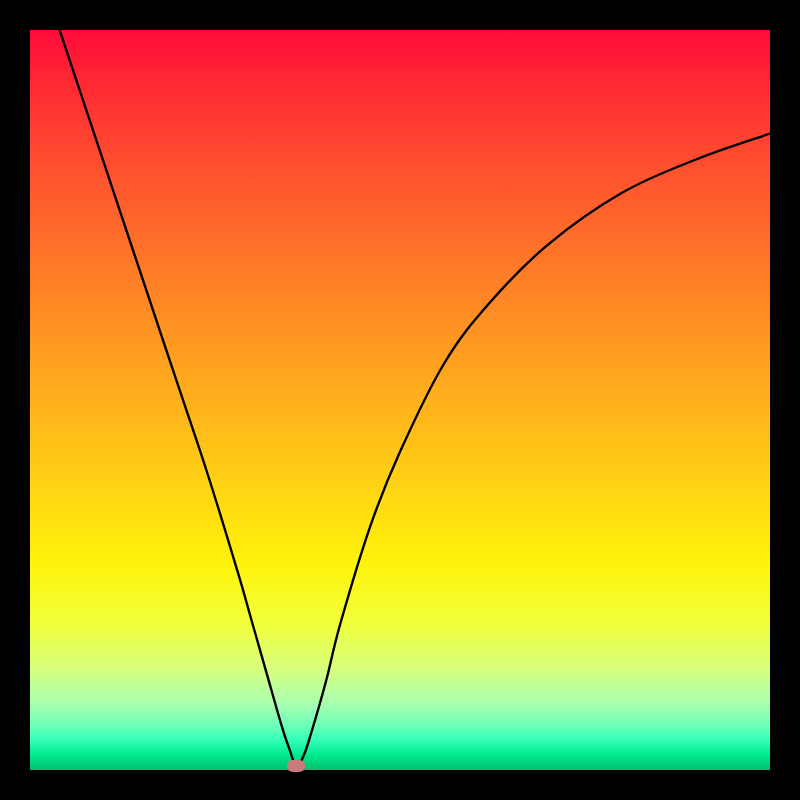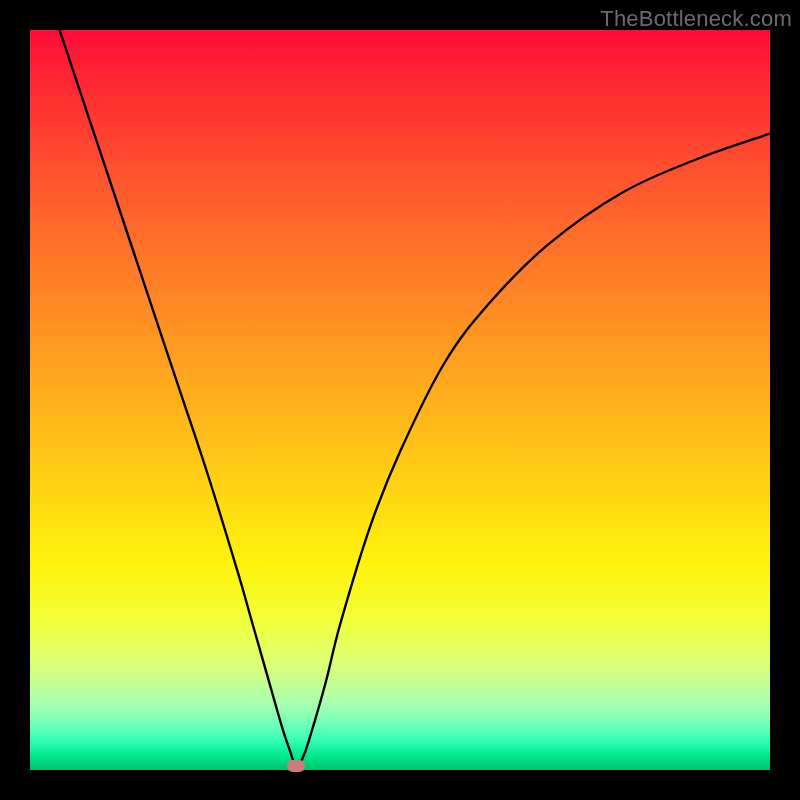--- a/index.html
+++ b/index.html
@@ -74,15 +74,14 @@
   <div class="plot-area">
 
     <svg class="curve" viewBox="0 0 740 740" preserveAspectRatio="none">
       <path d="M 29.6 0.0 C 34.9 16.0, 48.5 56.8, 59.2 88.8 C 69.9 120.8, 78.1 145.6, 88.8 177.6 C 99.5 209.6, 107.7 234.4, 118.4 266.4 C 129.1 298.4, 137.3 323.2, 148.0 355.2 C 158.7 387.2, 166.9 410.7, 177.6 444.0 C 188.3 477.3, 199.2 513.6, 207.2 540.2 C 215.2 566.8, 216.7 573.4, 222.0 592.0 C 227.3 610.6, 231.5 625.2, 236.8 643.8 C 242.1 662.4, 247.6 682.3, 251.6 695.6 C 255.6 708.9, 256.3 710.5, 259.0 717.8 C 261.7 725.1, 263.7 735.0, 266.4 736.3 C 269.1 737.6, 271.1 731.2, 273.8 725.2 C 276.5 719.2, 277.2 716.3, 281.2 703.0 C 285.2 689.7, 290.7 671.2, 296.0 651.2 C 301.3 631.2, 302.8 620.0, 310.8 592.0 C 318.8 564.0, 329.7 526.4, 340.4 495.8 C 351.1 465.2, 356.7 451.1, 370.0 421.8 C 383.3 392.5, 398.4 359.6, 414.4 333.0 C 430.4 306.4, 440.2 295.1, 458.8 273.8 C 477.4 252.5, 494.0 234.6, 518.0 214.6 C 542.0 194.6, 565.4 178.1, 592.0 162.8 C 618.6 147.5, 639.4 140.2, 666.0 129.5 C 692.6 118.8, 726.7 108.3, 740.0 103.6" fill="none" stroke="#000" stroke-width="2.4" stroke-linecap="round" stroke-linejoin="round"></path>
     </svg>
 
     <div class="marker" style="left: 257.4px; top: 730.3px;"></div>
 
   </div>
 
-  <div class="watermark">TheBottleneck.com</div>
 
 </div>
 
 </body></html>

